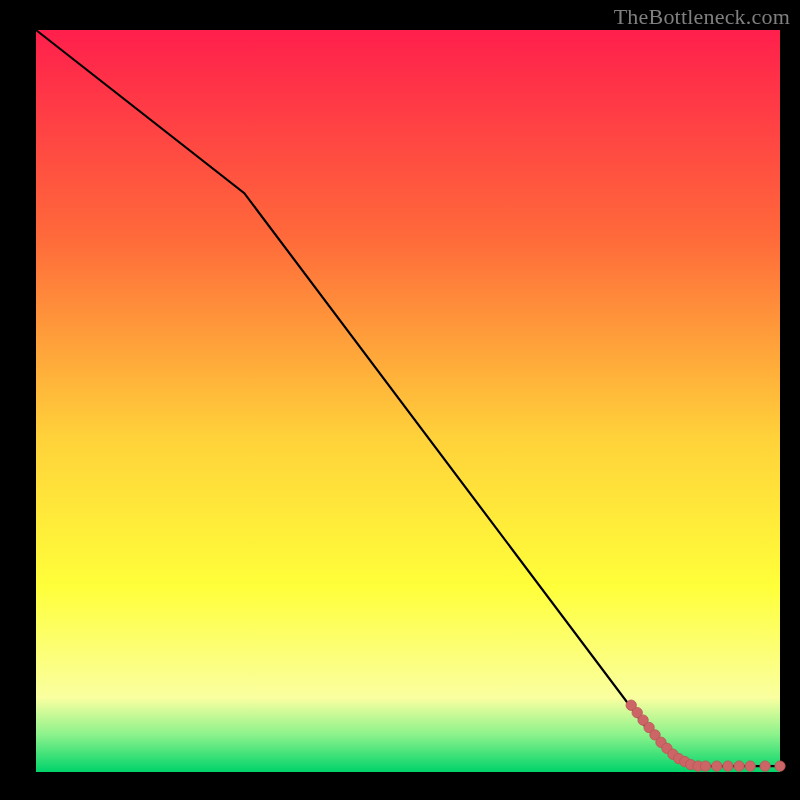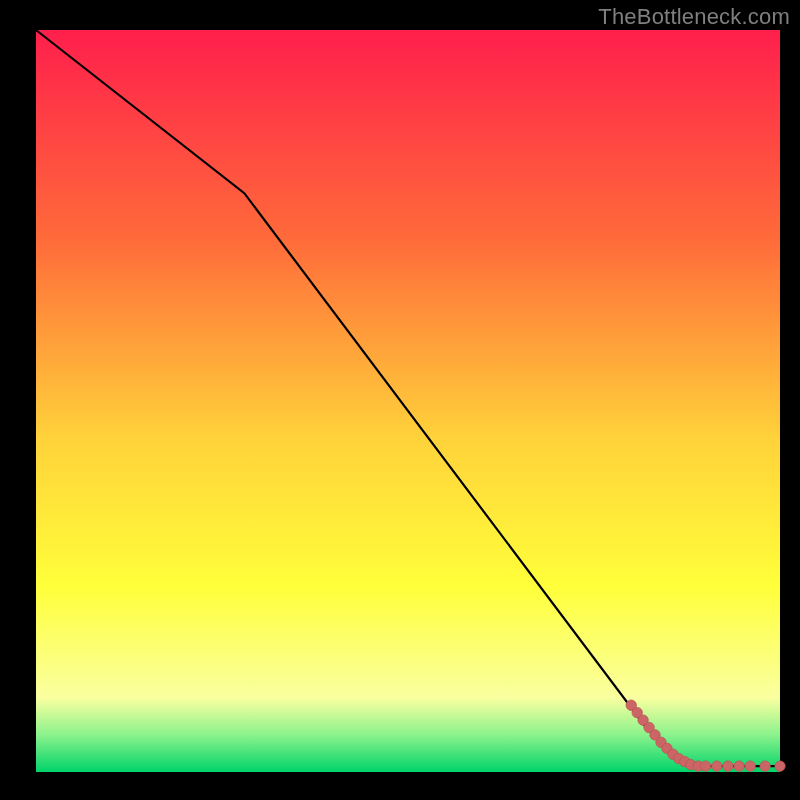--- a/index.html
+++ b/index.html
@@ -18,20 +18,21 @@
   }
   .attribution {
     position: absolute;
     top: 4px;
     right: 10px;
     color: #7f7f7f;
     font-size: 22px;
     font-weight: 400;
     letter-spacing: 0.2px;
     user-select: none;
+    font-family: Liberation Serif, serif;
   }
   svg {
     display: block;
   }
 </style>
 </head>
 <body>
 
 <div class="stage">
 

